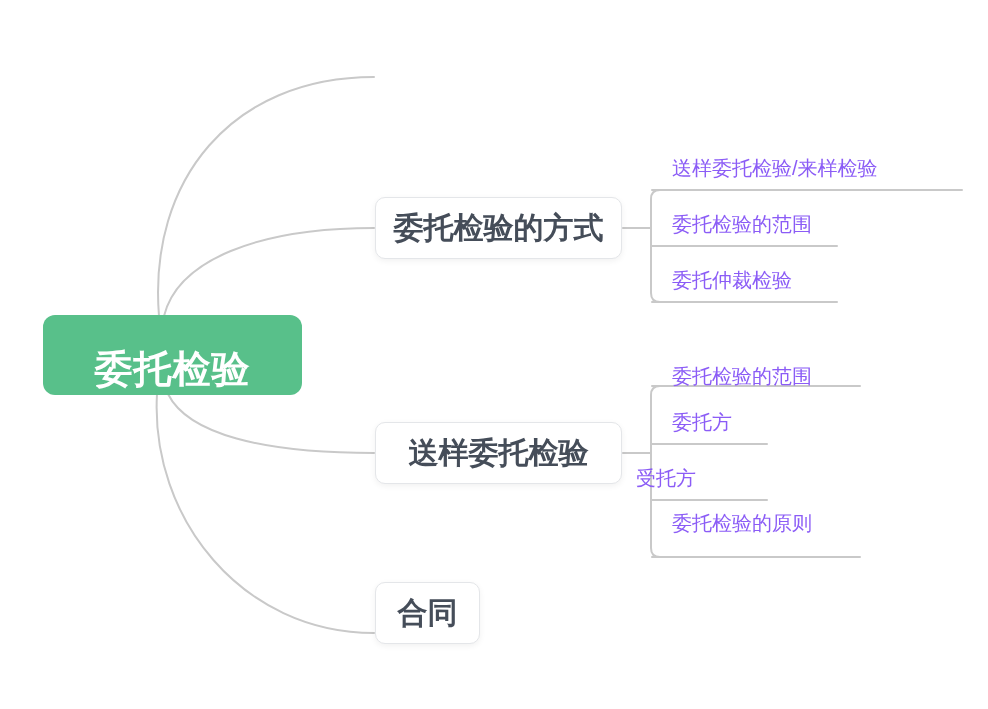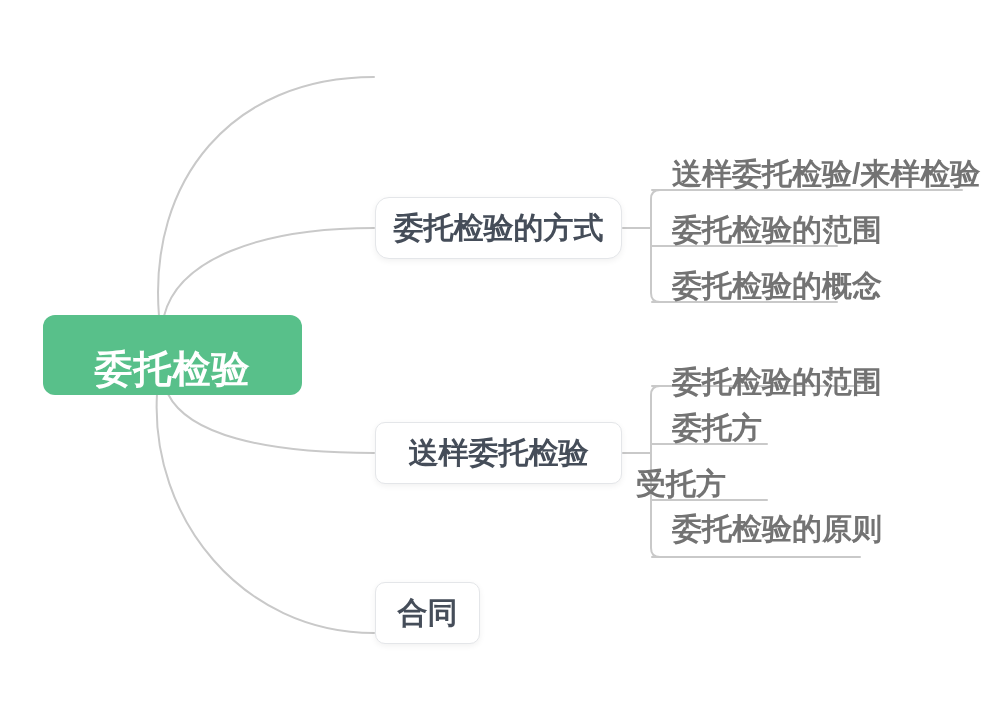--- a/index.html
+++ b/index.html
@@ -47,28 +47,28 @@
     border-radius: 10px;
     box-shadow: 0 2px 6px rgba(0,0,0,0.06);
     display: flex; align-items: center; justify-content: center;
     color: #454d59;
     font-size: 30px;
     font-weight: 700;
     box-sizing: border-box;
     white-space: nowrap;
   }
   .topic-0 { left: 375px; top: 46px;  width: 247px; height: 63px; }
-  .topic-1 { left: 375px; top: 197px; width: 247px; height: 62px; border-radius: 14px; }
+  .topic-1 { left: 375px; top: 197px; width: 247px; height: 62px; }
   .topic-2 { left: 375px; top: 422px; width: 247px; height: 62px; }
   .topic-3 { left: 375px; top: 582px; width: 105px; height: 62px; justify-content: center; }
   .leaf {
     position: absolute;
-    color: #737373;
-    font-size: 30px;
-    font-weight: 700;
+    color: #8b5cf6;
+    font-size: 20px;
+    font-weight: 400;
     line-height: 1.1;
     white-space: nowrap;
   }
   .leaf-1-0 { left: 672px; top: 157px; }
   .leaf-1-1 { left: 672px; top: 213px; }
   .leaf-1-2 { left: 672px; top: 269px; }
   .leaf-2-0 { left: 672px; top: 353px; margin-top: 12px; }
   .leaf-2-1 { left: 672px; top: 411px; }
   .leaf-2-2 { left: 636px; top: 467px; }
   .leaf-2-3 { left: 672px; top: 512px; }
@@ -116,21 +116,21 @@
     <span>合同</span>
   </div>
 
   <div class="leaf leaf-1-0">
     <span>送样委托检验/来样检验</span>
   </div>
   <div class="leaf leaf-1-1">
     <span>委托检验的范围</span>
   </div>
   <div class="leaf leaf-1-2">
-    <span>委托检验的概念</span>
+    <span>委托仲裁检验</span>
   </div>
 
   <div class="leaf leaf-2-0">
     <span>委托检验的范围</span>
   </div>
   <div class="leaf leaf-2-1">
     <span>委托方</span>
   </div>
   <div class="leaf leaf-2-2">
     <span>受托方</span>

